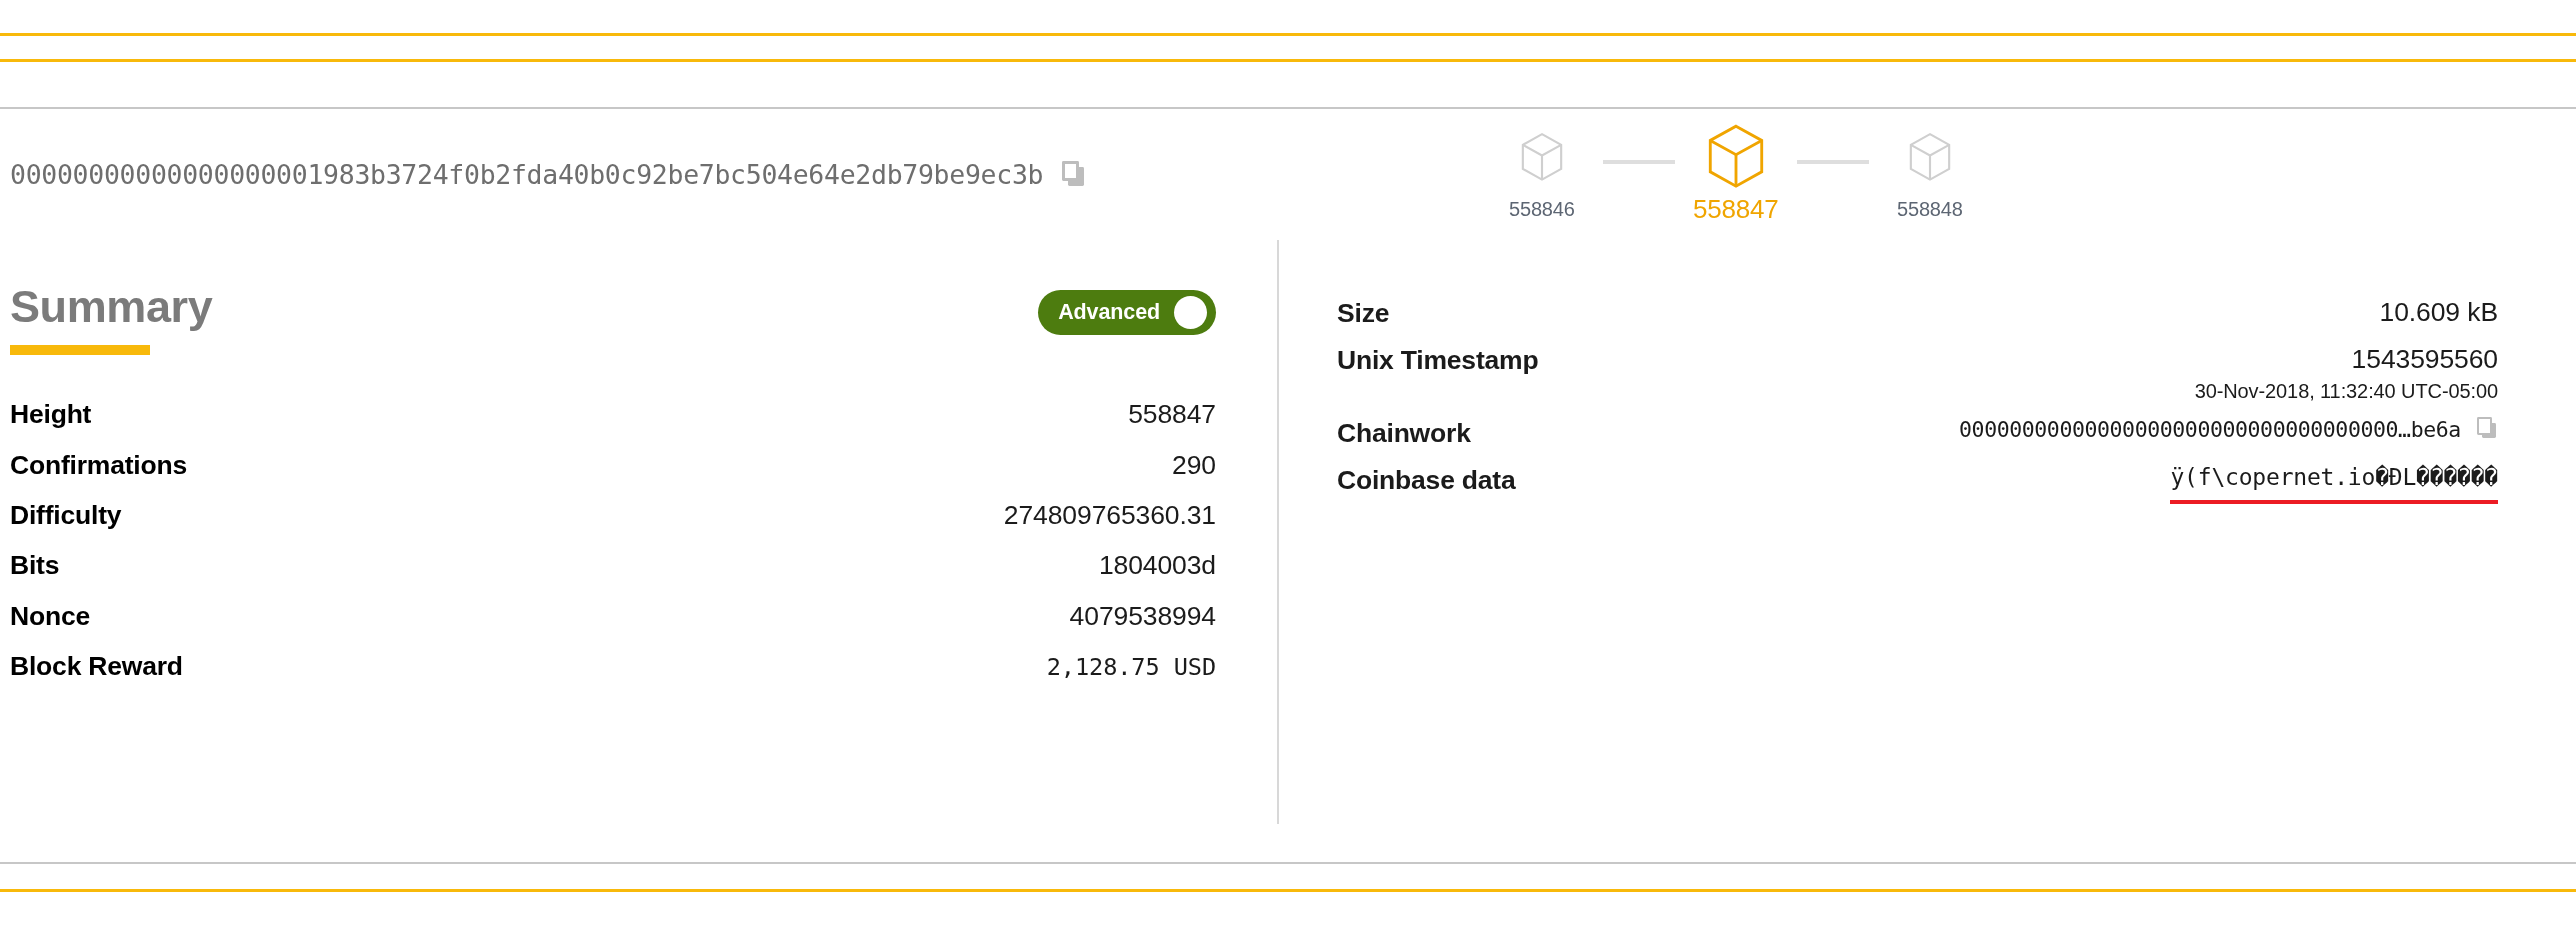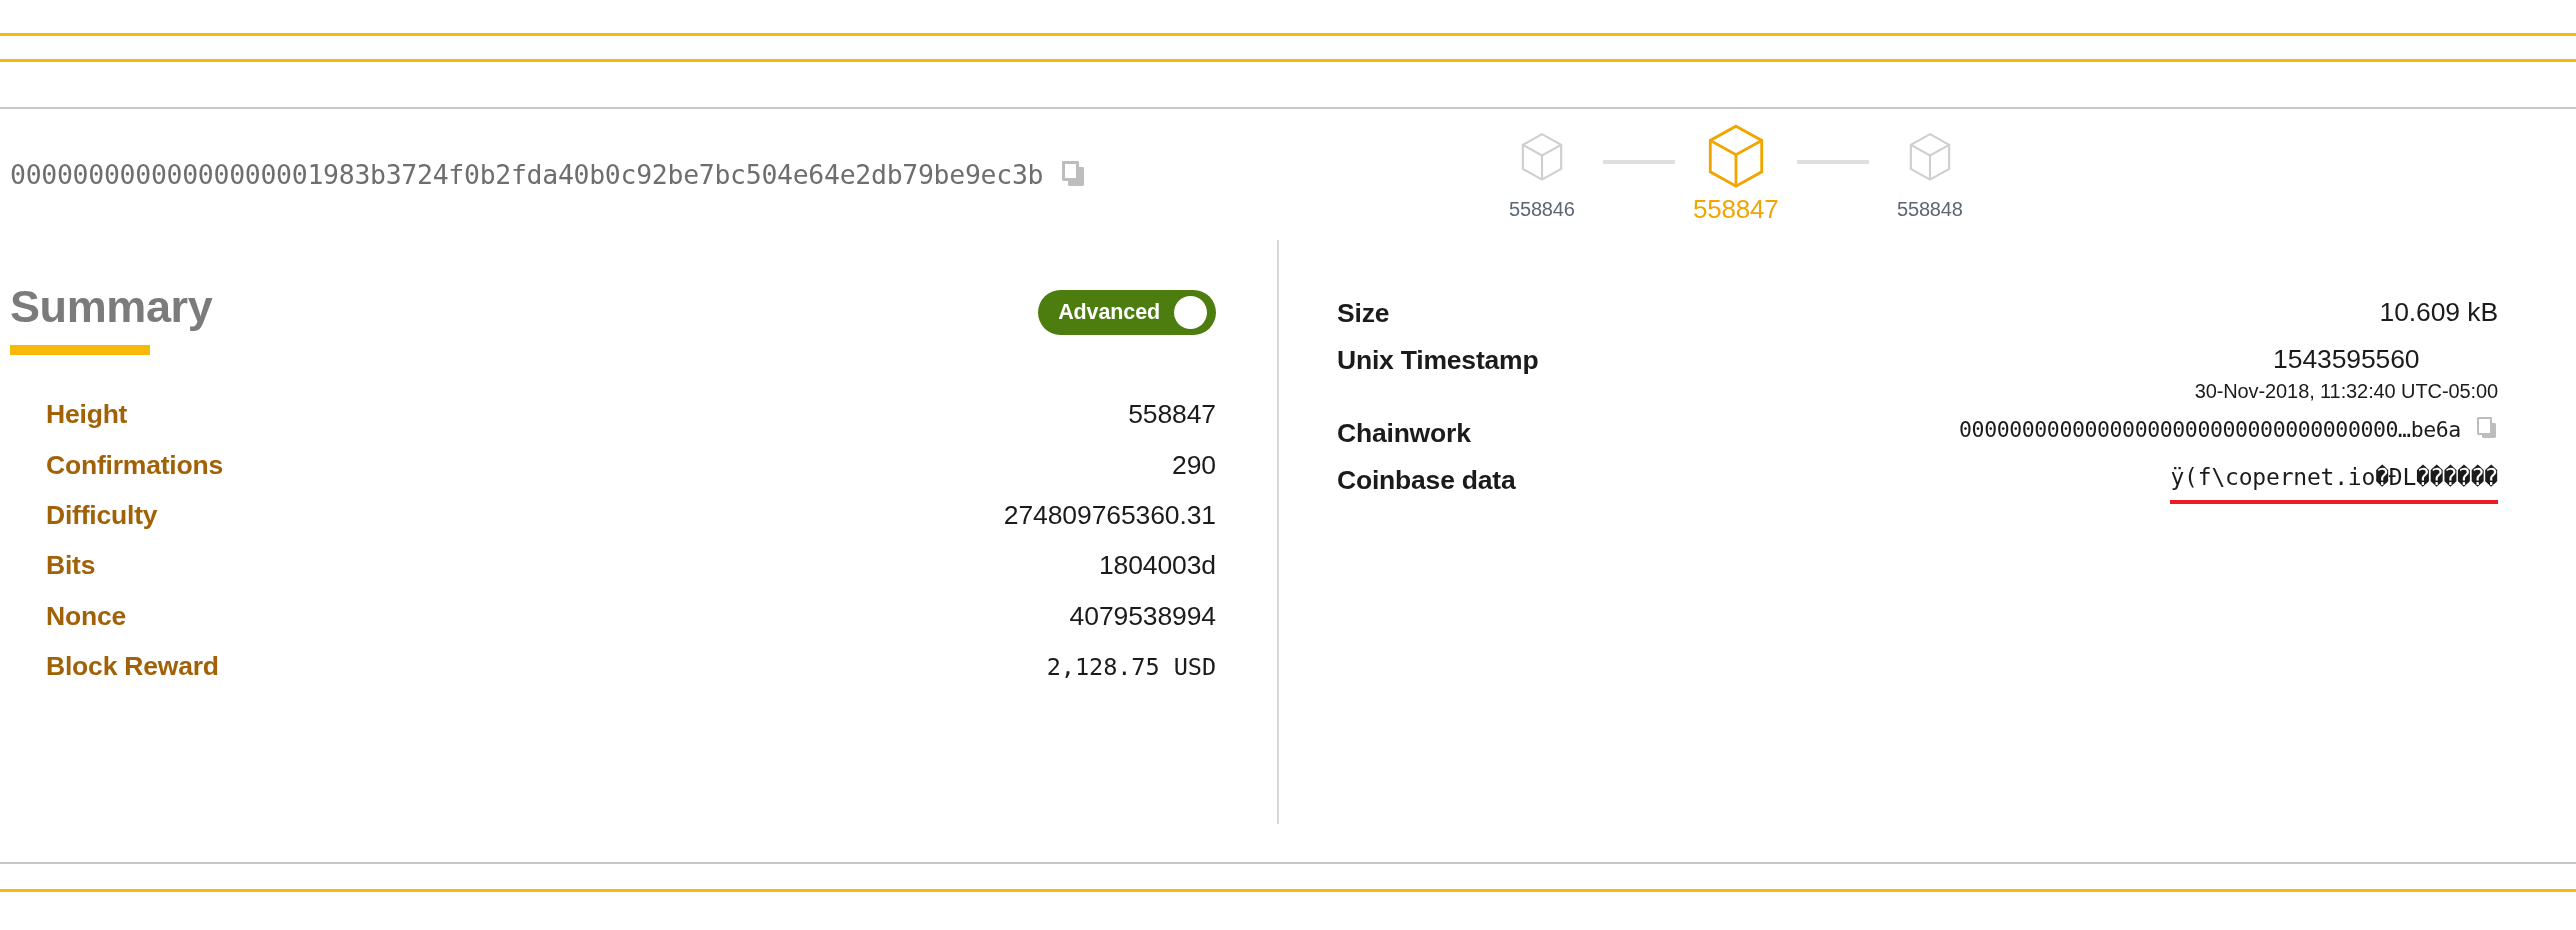--- a/index.html
+++ b/index.html
@@ -202,23 +202,22 @@
   }
   .row {
     display: flex;
     align-items: baseline;
     justify-content: space-between;
     margin-bottom: 19.3px;
   }
   .row .label {
     font-size: 26.5px;
     font-weight: bold;
-    color: #a16207;
+    color: #000000;
     letter-spacing: -0.2px;
-    margin-left: 36px;
   }
   .row .value {
     font-size: 26.5px;
     color: #1b1b1b;
     font-weight: 300;
     text-align: right;
     letter-spacing: -0.1px;
   }
   .row .value.mono {
     font-family: "DejaVu Sans Mono", "Liberation Mono", monospace;
@@ -244,21 +243,21 @@
     display: flex;
     align-items: flex-start;
     gap: 15.7px;
     justify-content: flex-end;
     flex: 1;
   }
   .rrow .value {
     font-size: 26.5px;
     color: #1b1b1b;
     font-weight: 300;
-    text-align: center;
+    text-align: right;
     letter-spacing: -0.1px;
   }
   .rrow .value.mono {
     font-family: "DejaVu Sans Mono", "Liberation Mono", monospace;
     font-size: 21.5px;
     letter-spacing: -0.4px;
   }
   .sub-value {
     font-size: 20px;
     color: #1b1b1b;

